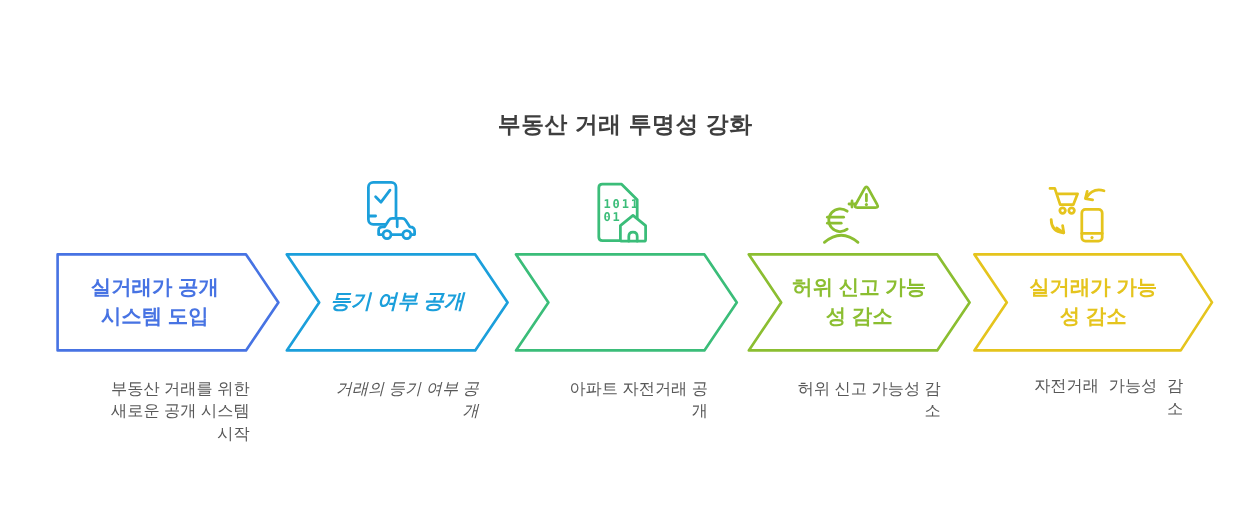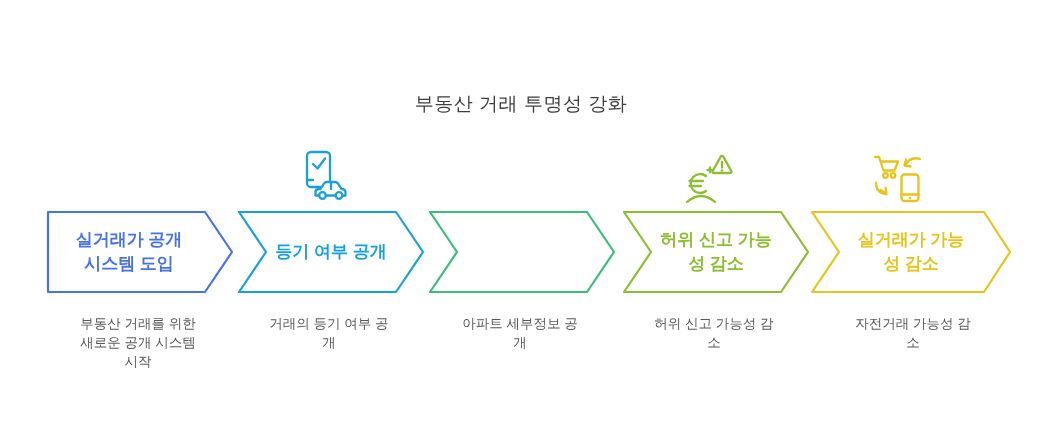--- a/index.html
+++ b/index.html
@@ -2,48 +2,48 @@
 <html><head>
 <meta charset="utf-8">
 <style>
   html,body { margin:0; padding:0; background:#fff; }
   .canvas {
     position:relative; width:1042px; height:434px; background:#ffffff;
     font-family:"Liberation Sans", sans-serif; overflow:hidden;
   }
   .title {
     position:absolute; top:91px; left:0; width:1042px; text-align:center;
-    font-size:19px; font-weight:normal; color:#3e3e3e; letter-spacing:0.5px;
+    font-size:19px; font-weight:bold; color:#3e3e3e; letter-spacing:0.5px;
   }
   .step { position:absolute; top:0; height:434px; }
   .s1 { left:48px;  width:186px; }
-  .s2 { left:239px; width:186px; }
+  .s2 { left:239px; width:186px;font-style:italic; }
   .s3 { left:430px; width:186px; }
   .s4 { left:624px; width:186px; }
   .s5 { left:812px; width:200px; }
 
   .icon-box { position:absolute; top:149px; left:56px; width:56px; height:56px; }
 
   .chev { position:absolute; top:210px; left:-2px; }
   .chev polygon { fill:#ffffff; stroke:var(--c); stroke-width:2.2; stroke-linejoin:round; }
 
   .label {
     position:absolute; top:212px; height:80px; display:flex; align-items:center;
     justify-content:center; text-align:center; font-size:17px; font-weight:bold;
     line-height:24px; color:var(--c); white-space:pre-line;
   }
   .s1 .label { left:2px;  width:158px; }
   .s2 .label, .s3 .label, .s4 .label { left:26px; width:132px; }
   .s5 .label { left:26px; width:146px; }
 
   .desc {
-    position:absolute; top:314px; left:20px; width:140px; text-align:center;
+    position:absolute; top:314px; left:20px; width:140px; text-align:right;
     font-size:13.5px; line-height:19px; color:#585858; white-space:pre-line;
   }
-  .s5 .desc { left:28px; width:146px; }
+  .s5 .desc { left:28px; width:146px;font-family:Liberation Mono, monospace; }
 
   
   .ic     { fill:none;    stroke:var(--c); stroke-width:2.3; stroke-linecap:round; stroke-linejoin:round; }
   .ic-wf  { fill:#ffffff; stroke:var(--c); stroke-width:2.3; stroke-linecap:round; stroke-linejoin:round; }
   .ic-dot { fill:var(--c); stroke:none; }
   .ic-txt { fill:var(--c); stroke:none; font-weight:bold; font-family:"DejaVu Sans Mono", monospace; }
 </style>
 </head>
 <body>
 
@@ -76,24 +76,33 @@
     </div>
     <svg class="chev" width="188" height="84" viewBox="-2 -2 188 84">
       <polygon points="0,0 157,0 184,40 157,80 0,80 27,40"></polygon>
     </svg>
     <div class="label">등기 여부 공개</div>
     <div class="desc">거래의 등기 여부 공
 개</div>
   </div>
 
   <div class="step s3" style="--c: #3bbd79;">
+    <div class="icon-box">
+      <svg width="56" height="56" viewBox="0 0 56 56">
+        <path class="ic" d="M16,4.5 h16 l13,13 v31 q0,3 -3,3 h-26 q-3,0 -3,-3 v-41 q0,-3 3,-3 z"></path>
+        <text class="ic-txt" x="17" y="24" font-size="10" letter-spacing="1.5">1011</text>
+        <text class="ic-txt" x="17" y="35" font-size="10" letter-spacing="1.5">01</text>
+        <path class="ic-wf" d="M31,39 l10.5,-8.5 L52,39 v11.5 q0,1.5 -1.5,1.5 h-18 q-1.5,0 -1.5,-1.5 z"></path>
+        <path class="ic" d="M38,52 v-4 q0,-3.5 3.5,-3.5 q3.5,0 3.5,3.5 v4"></path>
+      </svg>
+    </div>
     <svg class="chev" width="188" height="84" viewBox="-2 -2 188 84">
       <polygon points="0,0 157,0 184,40 157,80 0,80 27,40"></polygon>
     </svg>
-    <div class="desc">아파트 세부정보 공
+    <div class="desc">아파트 자전거래 공
 개</div>
   </div>
 
   <div class="step s4" style="--c: #8bbe31;">
     <div class="icon-box">
       <svg width="56" height="56" viewBox="0 0 56 56">
         <path class="ic" d="M26,27 A9.5,9.5 0 1 0 26,42"></path>
         <line class="ic" x1="9.5" y1="32" x2="23" y2="32"></line>
         <line class="ic" x1="9.5" y1="37" x2="21" y2="37"></line>
         <line class="ic" x1="30" y1="18.5" x2="30" y2="23.5"></line>

